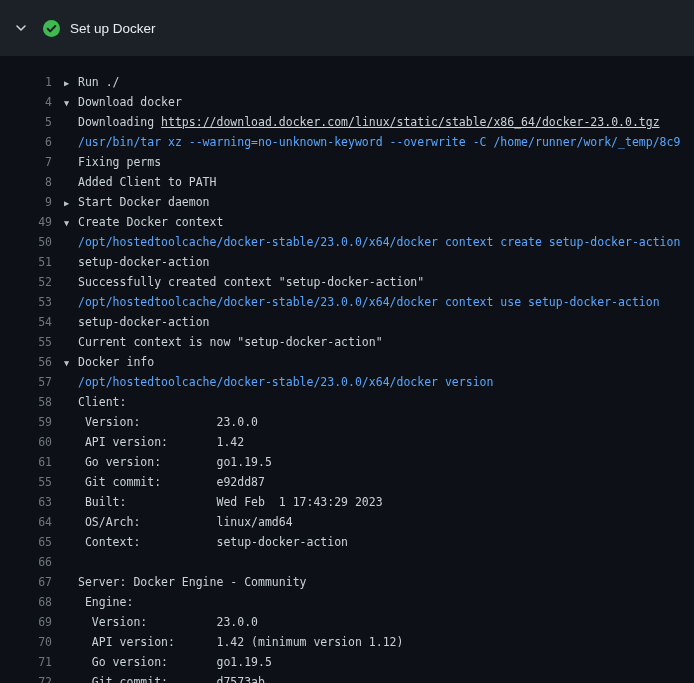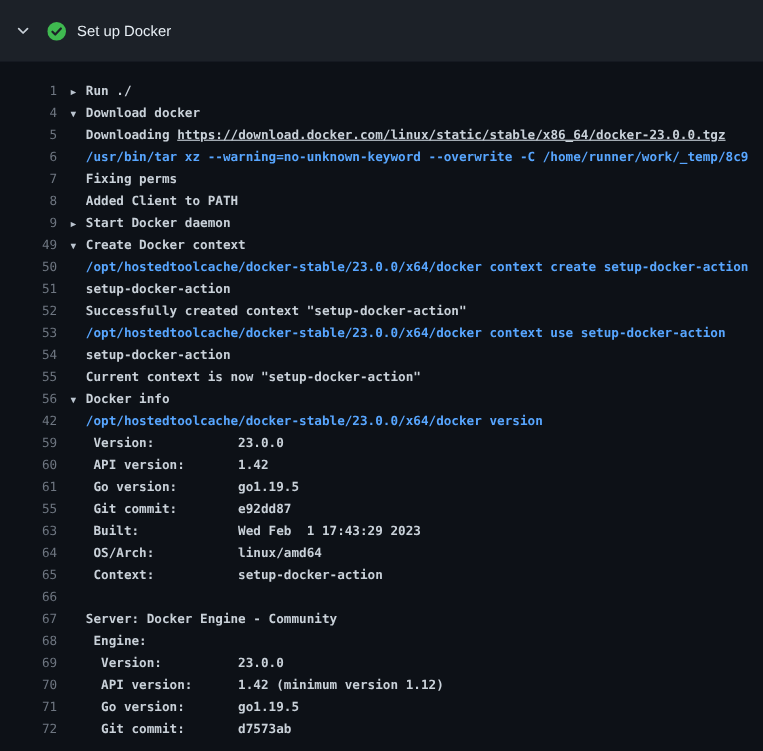--- a/index.html
+++ b/index.html
@@ -17,21 +17,21 @@
   .log {
     padding-top:16px;
     font:11.5px/20px "DejaVu Sans Mono","Liberation Mono",monospace;
     color:#c9d1d9;
   }
   .row { display:flex; height:20px; padding-left:8px; }
   .num {
     flex:none; width:44px; text-align:right;
     color:#6e7681; cursor:pointer; user-select:none;
   }
-  .content { margin-left:12px; white-space:pre; overflow:hidden; flex:1;font-weight:bold; }
+  .content { margin-left:12px; white-space:pre; overflow:hidden; flex:1; }
   .arrow {
     display:inline-block; width:14px;
     font-size:8.5px; color:#bac4cf; cursor:pointer;
   }
   .cmd { color:#58a6ff;text-align:center; }
   .loglink { color:#c9d1d9; text-decoration:underline; cursor:pointer; }
 </style>
 </head>
 <body>
 
@@ -120,24 +120,28 @@
     <span class="num">55</span>
     <span class="content"><span class="arrow"></span><span class="">Current context is now "setup-docker-action"</span></span>
   </div>
 
   <div class="row">
     <span class="num">56</span>
     <span class="content"><span class="arrow">▼</span><span>Docker info</span></span>
   </div>
 
   <div class="row">
-    <span class="num">42</span>
+    <span class="num">57</span>
     <span class="content"><span class="arrow"></span><span class="cmd">/opt/hostedtoolcache/docker-stable/23.0.0/x64/docker version</span></span>
   </div>
 
+  <div class="row">
+    <span class="num">58</span>
+    <span class="content"><span class="arrow"></span><span class="">Client:</span></span>
+  </div>
 
   <div class="row">
     <span class="num">59</span>
     <span class="content"><span class="arrow"></span><span class=""> Version:           23.0.0</span></span>
   </div>
 
   <div class="row">
     <span class="num">60</span>
     <span class="content"><span class="arrow"></span><span class=""> API version:       1.42</span></span>
   </div>

